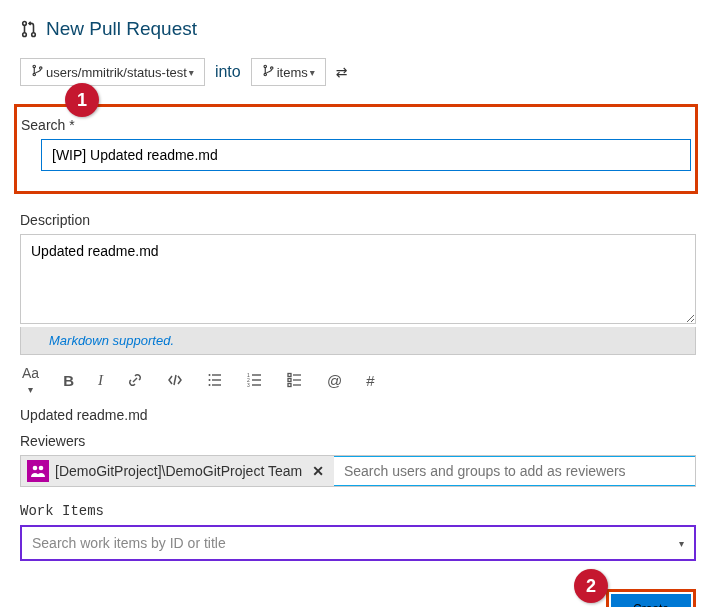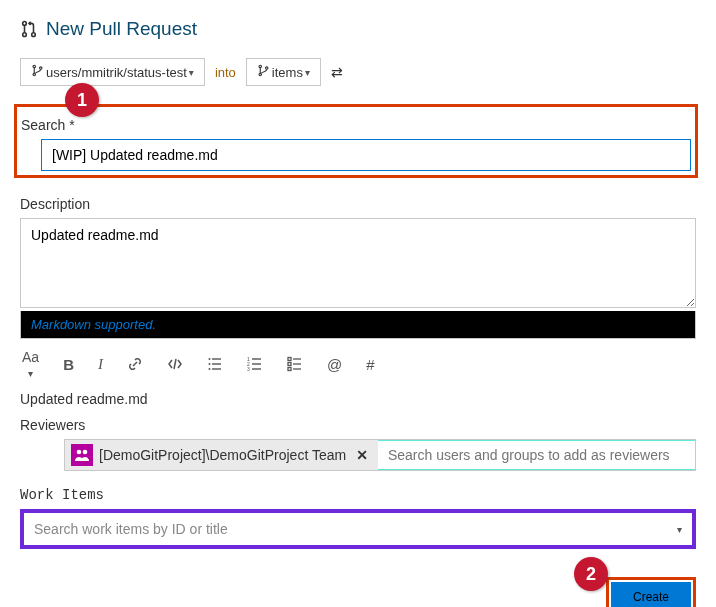--- a/index.html
+++ b/index.html
@@ -13,71 +13,71 @@
   }
   .page-title-row { display: flex; align-items: center; gap: 8px; margin-bottom: 18px; }
   .page-title { font-size: 19px; font-weight: 400; color: #0c4a6e; }
   .icon-pr { width: 18px; height: 18px; display: inline-block; }
   .branch-row { display: flex; align-items: center; gap: 10px; margin-bottom: 18px; }
   .branch-drop {
     display: inline-flex; align-items: center; gap: 2px;
     border: 1px solid #c8c8c8; padding: 5px 10px; background: #fff;
     font-size: 13px; cursor: pointer;
   }
-  .into { font-size: 13px; color: #a16207; }
+  .into { font-size: 16px; color: #0c4a6e; }
   .swap { cursor: pointer; color: #333; font-size: 14px; }
   .chev { font-size: 10px; color: #555; }
   .field-label { font-size: 14px; margin-bottom: 6px; margin-top: 4px; }
   .req::after { content: " *"; color: #333; }
   .title-box {
     width: 100%; border: 1.5px solid #0078d4; padding: 7px 10px;
     font-size: 14px; font-family: inherit; outline: none;
   }
   .title-wrap { position: relative; margin-bottom: 18px; }
   .desc-area {
     width: 100%; height: 90px; border: 1px solid #c8c8c8;
     padding: 8px 10px; font-size: 14px; font-family: inherit; resize: both;
   }
   .md-note {
-    border: 1px solid #c8c8c8; border-top: none; padding: 6px 10px;
+    border: 1px solid #c8c8c8; border-top: none; padding: 6px 28px;
     font-size: 13px; font-style: italic; color: #0078d4; cursor: pointer;
-    background: #000000;
+    background: #e5e5e5;
   }
   .toolbar {
     display: flex; align-items: center; gap: 24px; padding: 10px 2px 12px;
     color: #555;
   }
   .toolbar .tb { cursor: pointer; display: inline-flex; align-items: center; flex-direction: column; }
   .tb-aa { font-size: 14px; display: inline-flex; align-items: center; gap: 3px; }
   .tb-b { font-weight: 700; font-size: 15px; }
   .tb-i { font-style: italic; font-size: 15px; font-family: Georgia, serif; }
   .tb-link svg, .tb-list svg, .tb-nlist svg, .tb-clist svg, .tb-code svg { width:16px; height:16px; }
   .preview-text { font-size: 14px; margin: 0 0 10px; }
   .rev-box {
     display: flex; align-items: center; border: 1px solid #c8c8c8;
-    padding: 0; background: #5eead4; margin-left: 44px;
+    padding: 0; background: #0ea5e9;
   }
   .rev-chip {
     display: inline-flex; align-items: center; gap: 6px;
     background: #eaeaea; padding: 4px 6px; margin: 0;
   }
   .rev-chip .avatar {
     width: 22px; height: 22px; background: #b4009e; display: inline-flex;
     align-items: center; justify-content: center;
   }
   .rev-chip .avatar svg { width: 16px; height: 16px; fill: #fff; }
   .rev-chip .x { cursor: pointer; font-weight: 700; padding: 0 4px; }
   .rev-input {
     flex: 1; border: none; outline: none; padding: 6px 10px; font-size: 14px;
     color: #666; font-family: inherit;
   }
   .wi-label { margin-top: 16px; font-family: Liberation Mono, monospace; }
   .wi-box {
     display: flex; align-items: center; justify-content: space-between;
-    border: 4px solid #6d28d9; padding: 8px 10px; color: #888; font-size: 14px;
+    border: 2px solid #6d28d9; padding: 8px 10px; color: #888; font-size: 14px;
     cursor: pointer;
   }
   .footer { display: flex; justify-content: flex-end; margin-top: 28px; position: relative; }
   .create-btn {
     background: #0078d4; color: #000000; border: none;
     padding: 8px 22px; font-size: 12px; cursor: pointer;
   }
   .callout {
     position: absolute; width: 34px; height: 34px; border-radius: 50%;
     background: #c5172f; color: #fff; display: flex; align-items: center;
@@ -141,21 +141,21 @@
     <span>items</span>
     <span class="chev">▾</span>
   </div>
   <span class="swap">⇄</span>
 </div>
 
 <div class="callout-wrap-1">
   <div class="title-outer">
     <div class="callout callout-1">1</div>
     <div class="field-label req">Search</div>
-    <div class="title-wrap" style="margin-bottom:0;padding-left:20px;">
+    <div class="title-wrap" style="margin-bottom:16px;padding-left:20px;">
       <input class="title-box" type="text" value="[WIP] Updated readme.md" style="">
     </div>
   </div>
 </div>
 
 <div style="height:14px"></div>
 
 <div class="field-label">Description</div>
 <textarea class="desc-area" style="">Updated readme.md</textarea>
 <div class="md-note">Markdown supported.</div>

